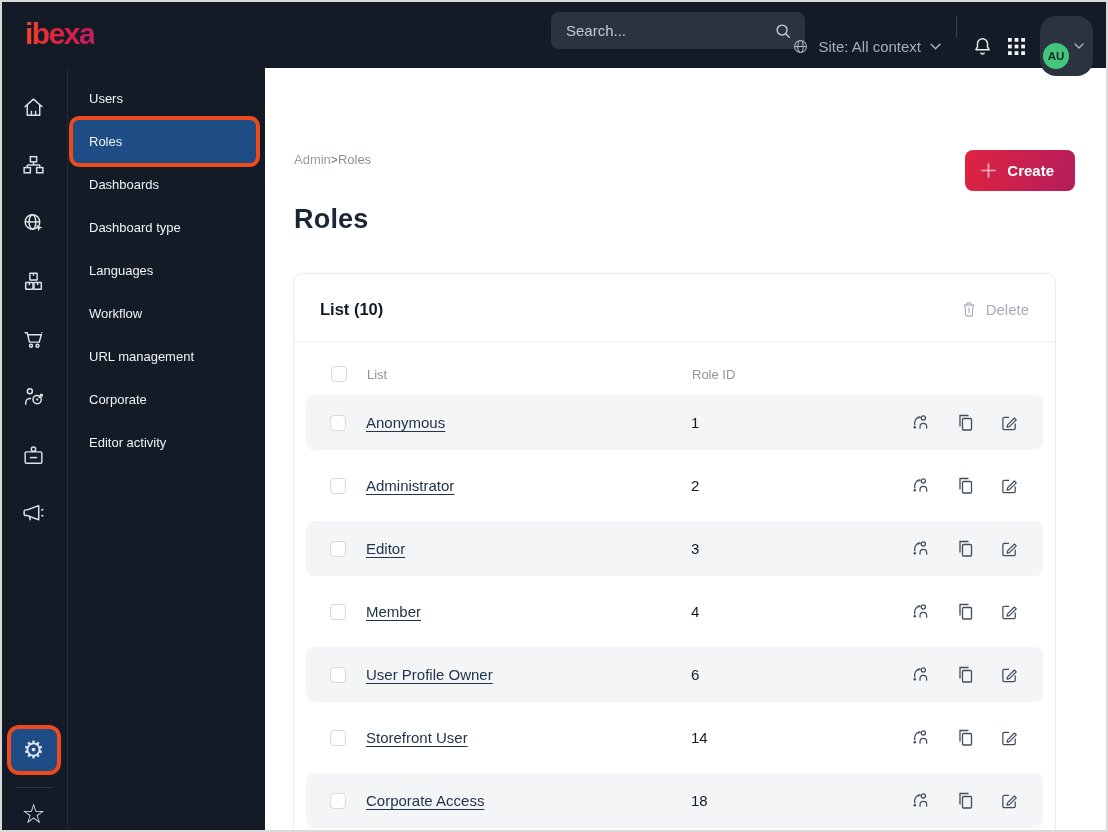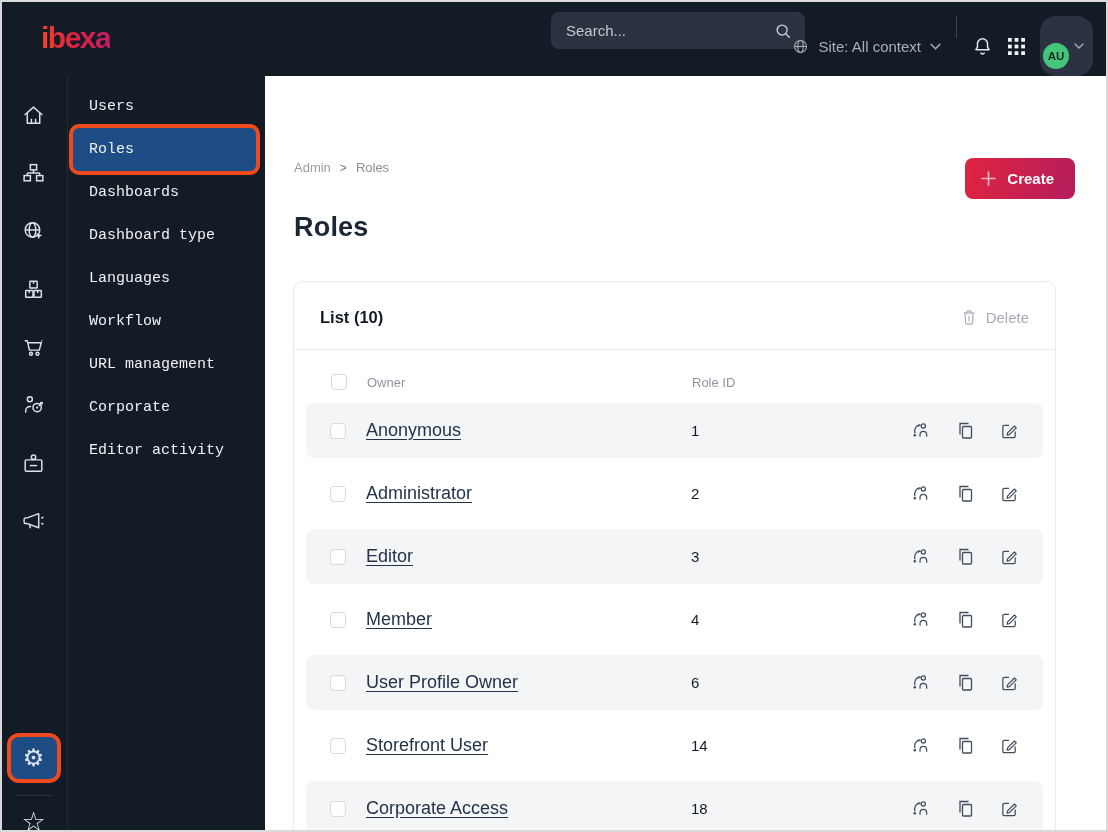--- a/index.html
+++ b/index.html
@@ -2,21 +2,21 @@
 <html><head>
 <meta charset="utf-8">
 <style>
   * { box-sizing: border-box; margin: 0; padding: 0; }
   html,body { width:1108px; height:832px; }
   body { font-family:"Liberation Sans", sans-serif; overflow:hidden; background:#fff; }
   .frame { position:relative; width:1108px; height:832px; overflow:hidden; background:#fff; }
   .frame::after { content:''; position:absolute; inset:0; border:2px solid #d9d9d9; pointer-events:none; z-index:99; }
 
   
-  .topbar { position:relative; height:76px; background:#131b26; display:flex; align-items:center; z-index:5;padding-left:16px; }
+  .topbar { position:relative; height:68px; background:#131b26; display:flex; align-items:center; z-index:5; }
   .logo { margin-left:25px; font-size:30px; font-weight:bold; letter-spacing:-1.5px;
           background:linear-gradient(90deg,#f4432c 0%,#e02340 45%,#c21e5f 100%);
           -webkit-background-clip:text; background-clip:text; color:transparent; }
   .search { position:absolute; left:551px; top:12px; width:254px; height:37px; background:#2a333f;
             border-radius:8px; display:flex; align-items:center; }
   .search input { flex:1; background:transparent; border:none; outline:none; color:#e4e7eb;
                   font-size:15px; padding:0 6px 0 15px; font-family:"Liberation Sans",sans-serif; }
   .search input::placeholder { color:#c6cad1; }
   .search .sicon { margin-right:13px; display:flex; }
   .top-right { position:absolute; right:15px; top:16px; height:60px; display:flex; gap:15px; }
@@ -35,27 +35,27 @@
   .rail .ricon { display:flex; cursor:pointer; }
   .rail-bottom { margin-top:auto; display:flex; flex-direction:column; align-items:center; padding-bottom:8px; }
   .gear-box { width:46px; height:42px; background:#1e4c85; border-radius:8px; display:flex; align-items:center;
               justify-content:center; color:#dfe5ec; font-size:24px; line-height:1;
               box-shadow:0 0 0 4px #ee4a1d; margin-bottom:16px; cursor:pointer; }
   .rail-div { width:36px; border-top:1px solid #2c3644; margin-bottom:13px; }
   .star { font-size:27px; color:#e6ebf1; line-height:1; cursor:pointer; padding-bottom:4px; }
 
   .menu { width:197px; background:#131b26; padding-top:9px; }
   .menu-item { height:43px; display:flex; align-items:center; padding-left:21px; color:#f0f2f5;
-               font-size:15px; cursor:pointer;font-family:Liberation Mono, monospace; }
+               font-size:13px; cursor:pointer; }
   .menu-item.selected { background:#1e4c85; border-radius:6px; margin:0 9px 0 5px; padding-left:16px;
                         box-shadow:0 0 0 4px #ee4a1d; }
 
   
   .content { flex:1; background:#fff; position:relative; }
-  .breadcrumb { position:absolute; top:84px; left:29px; font-size:13px; display:flex; gap:9px; align-items:center;justify-content:flex-end; }
+  .breadcrumb { position:absolute; top:84px; left:29px; font-size:13px; display:flex; align-items:center;justify-content:flex-end; }
   .crumb { color:#989da6; } .crumb-sep { color:#6d737d; font-size:12px; } .crumb.last { color:#8a8f98; }
   .create { position:absolute; top:82px; right:33px; height:41px; padding:0 21px 0 16px; border:none;
             border-radius:8px; background:linear-gradient(105deg,#df2440 0%,#b41d5c 100%); color:#fff;
             font-size:15px; font-weight:600; display:flex; align-items:center; gap:11px; cursor:pointer;
             font-family:"Liberation Sans",sans-serif; }
   h1.page-title { position:absolute; top:136px; left:29px; font-size:27px; font-weight:700; color:#1b2637; letter-spacing:.2px; }
 
   .card { position:absolute; top:205px; left:28px; right:52px; height:700px; background:#fff;
           border:1px solid #e8ebf0; border-radius:10px; }
   .card-head { display:flex; justify-content:space-between; align-items:center;
@@ -63,21 +63,21 @@
   .card-head h2 { font-size:16.5px; font-weight:700; color:#131c26; }
   .delete-btn { display:flex; align-items:center; gap:9px; background:none; border:none; color:#a7acb4;
                 font-size:15px; cursor:pointer; font-family:"Liberation Sans",sans-serif; }
   .thead { display:grid; grid-template-columns:36px 325px 1fr; align-items:center; padding:24px 24px 13px 37px; }
   .cb { width:16px; height:16px; border:1px solid #d5d8de; border-radius:4px; background:#fff; display:inline-block; cursor:pointer; }
   .colhdr { font-size:13px; color:#8f949e; }
   .tbody { padding:0 12px; }
   .row { display:grid; grid-template-columns:36px 325px 1fr auto; align-items:center; height:55px;
          padding:0 24px; margin-bottom:8px; border-radius:8px; background:#fff; }
   .row.alt { background:#f4f5f7; }
-  .name-link { color:#22344a; font-size:18px; text-decoration:underline; text-underline-offset:3px; cursor:pointer; }
+  .name-link { color:#22344a; font-size:15px; text-decoration:underline; text-underline-offset:3px; cursor:pointer; }
   .rid { font-size:15px; color:#131c26; }
   .actions { display:flex; align-items:center; gap:26px; }
   .actions .iconbtn { padding:0; }
 </style>
 </head>
 <body>
 
 <div class="frame">
 
   <header class="topbar">
@@ -278,21 +278,21 @@
                   <path d="M4 4 l.7 10 a1.2 1.2 0 0 0 1.2 1.1 h4.2 a1.2 1.2 0 0 0 1.2 -1.1 L12 4"></path>
                   <path d="M8 6.8 v5.4"></path>
                 </svg>
             </span>
             <span>Delete</span>
           </button>
         </div>
 
         <div class="thead">
           <span class="cb"></span>
-          <span class="colhdr">Owner</span>
+          <span class="colhdr">List</span>
           <span class="colhdr">Role ID</span>
         </div>
 
         <div class="tbody">
 
             <div class="row alt">
               <span class="cb"></span>
               <a class="name-link">Anonymous</a>
               <span class="rid">1</span>
               <span class="actions">

